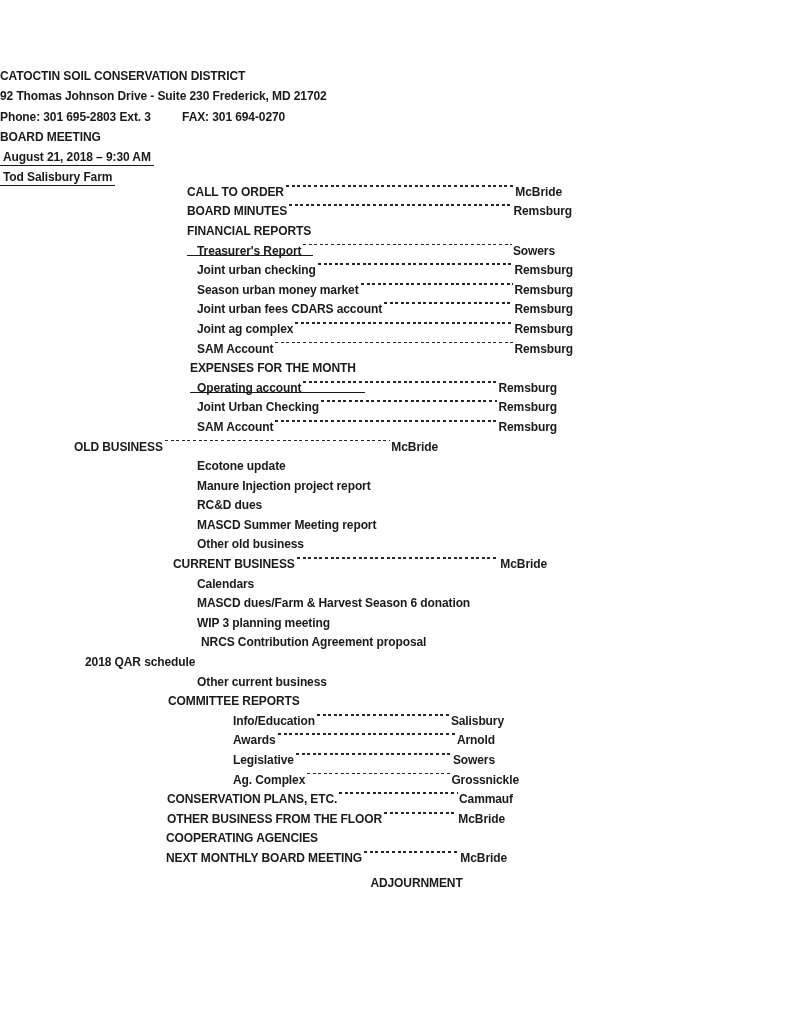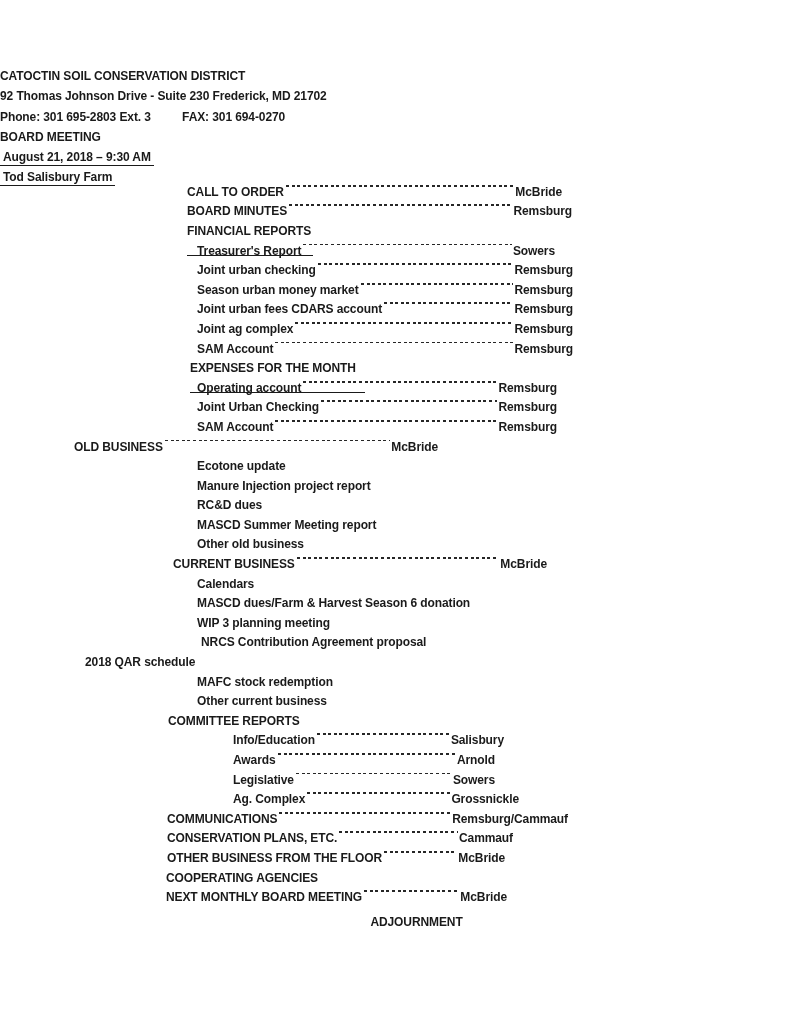--- a/index.html
+++ b/index.html
@@ -174,23 +174,20 @@
     </div>
 
     <div class="r" style="margin-left:201px">
       <span class="lbl">NRCS Contribution Agreement proposal</span>
     </div>
 
     <div class="r" style="margin-left:85px">
       <span class="lbl">2018 QAR schedule</span>
     </div>
 
-    <div class="r" style="margin-left:197px">
-      <span class="lbl">MAFC stock redemption</span>
-    </div>
 
     <div class="r" style="margin-left:197px">
       <span class="lbl">Other current business</span>
     </div>
 
     <div class="r" style="margin-left:168px">
       <span class="lbl">COMMITTEE REPORTS</span>
     </div>
 
     <div class="r" style="margin-left:233px;width:271px">
@@ -210,25 +207,20 @@
       <span class="lead"></span>
       <span class="who">Sowers</span>
     </div>
 
     <div class="r" style="margin-left:233px;width:286px">
       <span class="lbl">Ag. Complex</span>
       <span class="lead"></span>
       <span class="who">Grossnickle</span>
     </div>
 
-    <div class="r" style="margin-left:167px;width:401px">
-      <span class="lbl">COMMUNICATIONS</span>
-      <span class="lead"></span>
-      <span class="who">Remsburg/Cammauf</span>
-    </div>
 
     <div class="r" style="margin-left:167px;width:346px">
       <span class="lbl">CONSERVATION PLANS, ETC.</span>
       <span class="lead"></span>
       <span class="who">Cammauf</span>
     </div>
 
     <div class="r" style="margin-left:167px;width:338px">
       <span class="lbl">OTHER BUSINESS FROM THE FLOOR</span>
       <span class="lead"></span>

